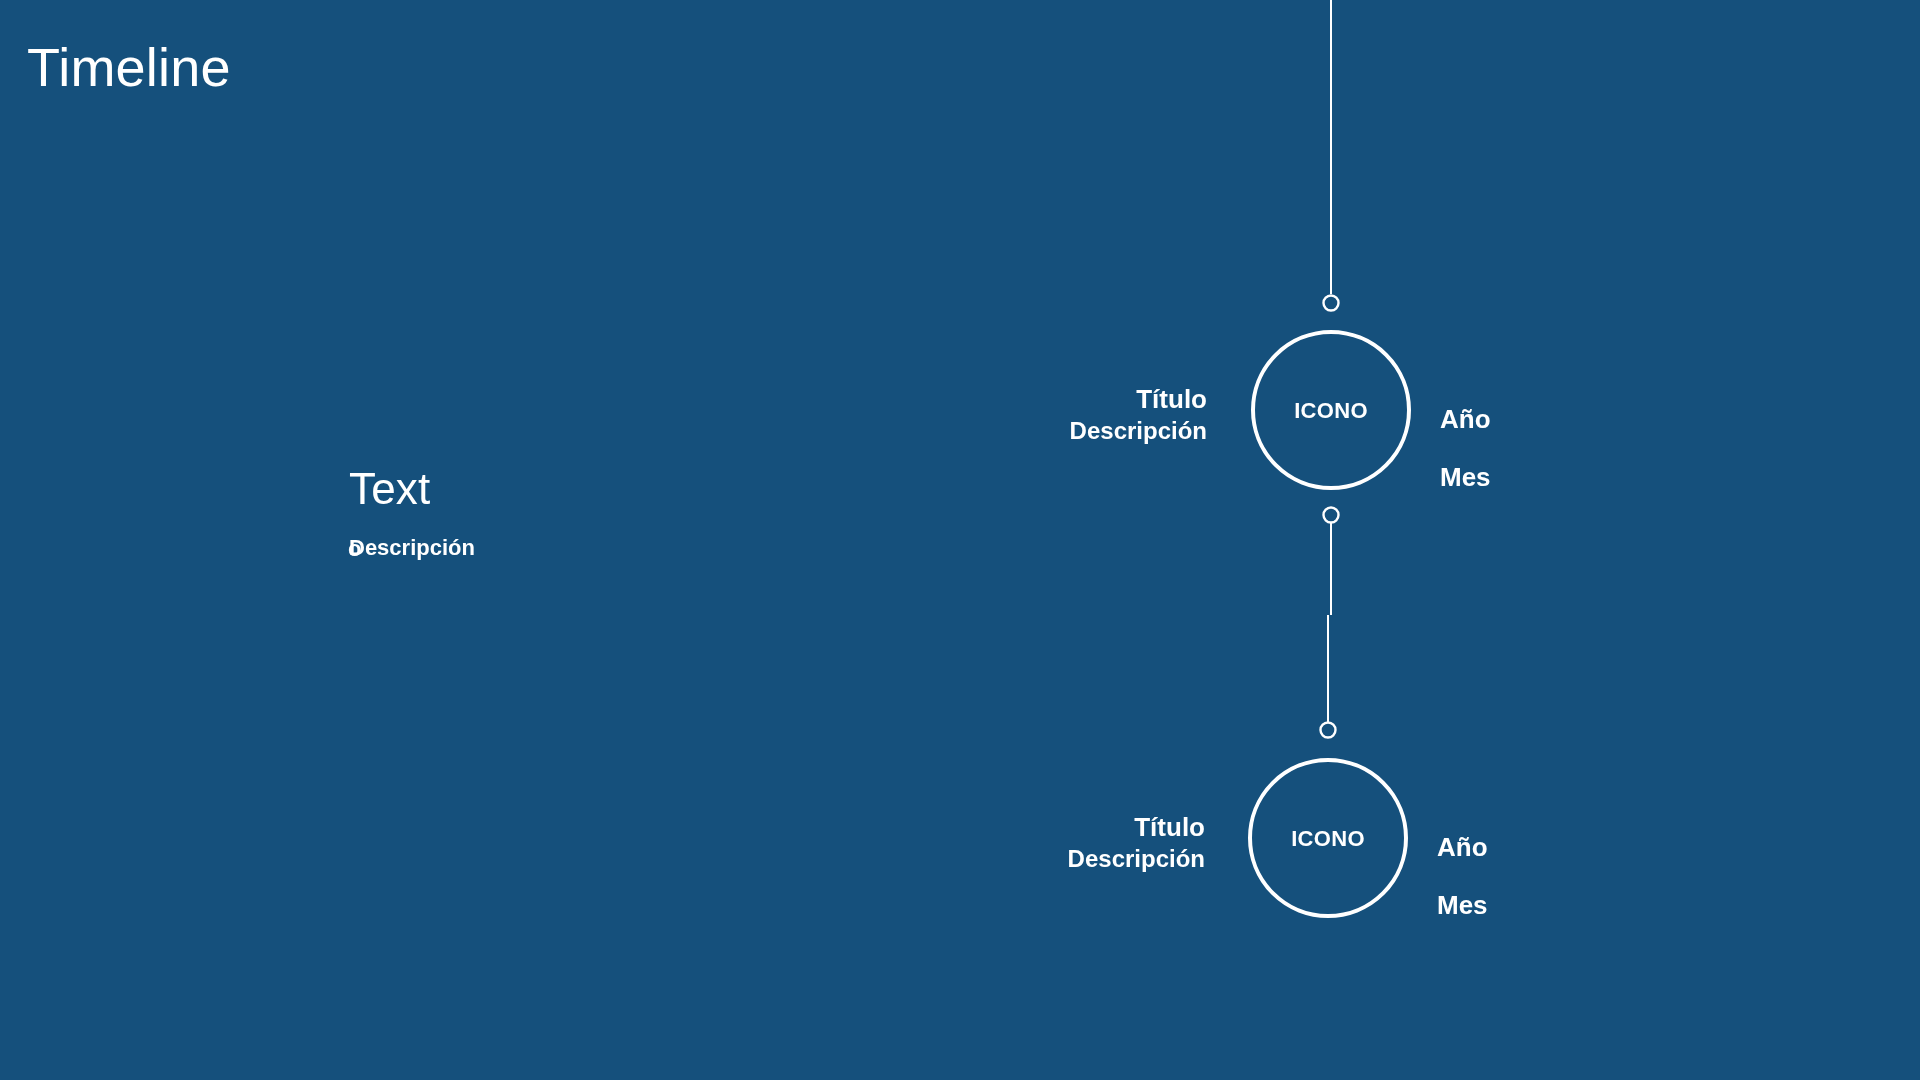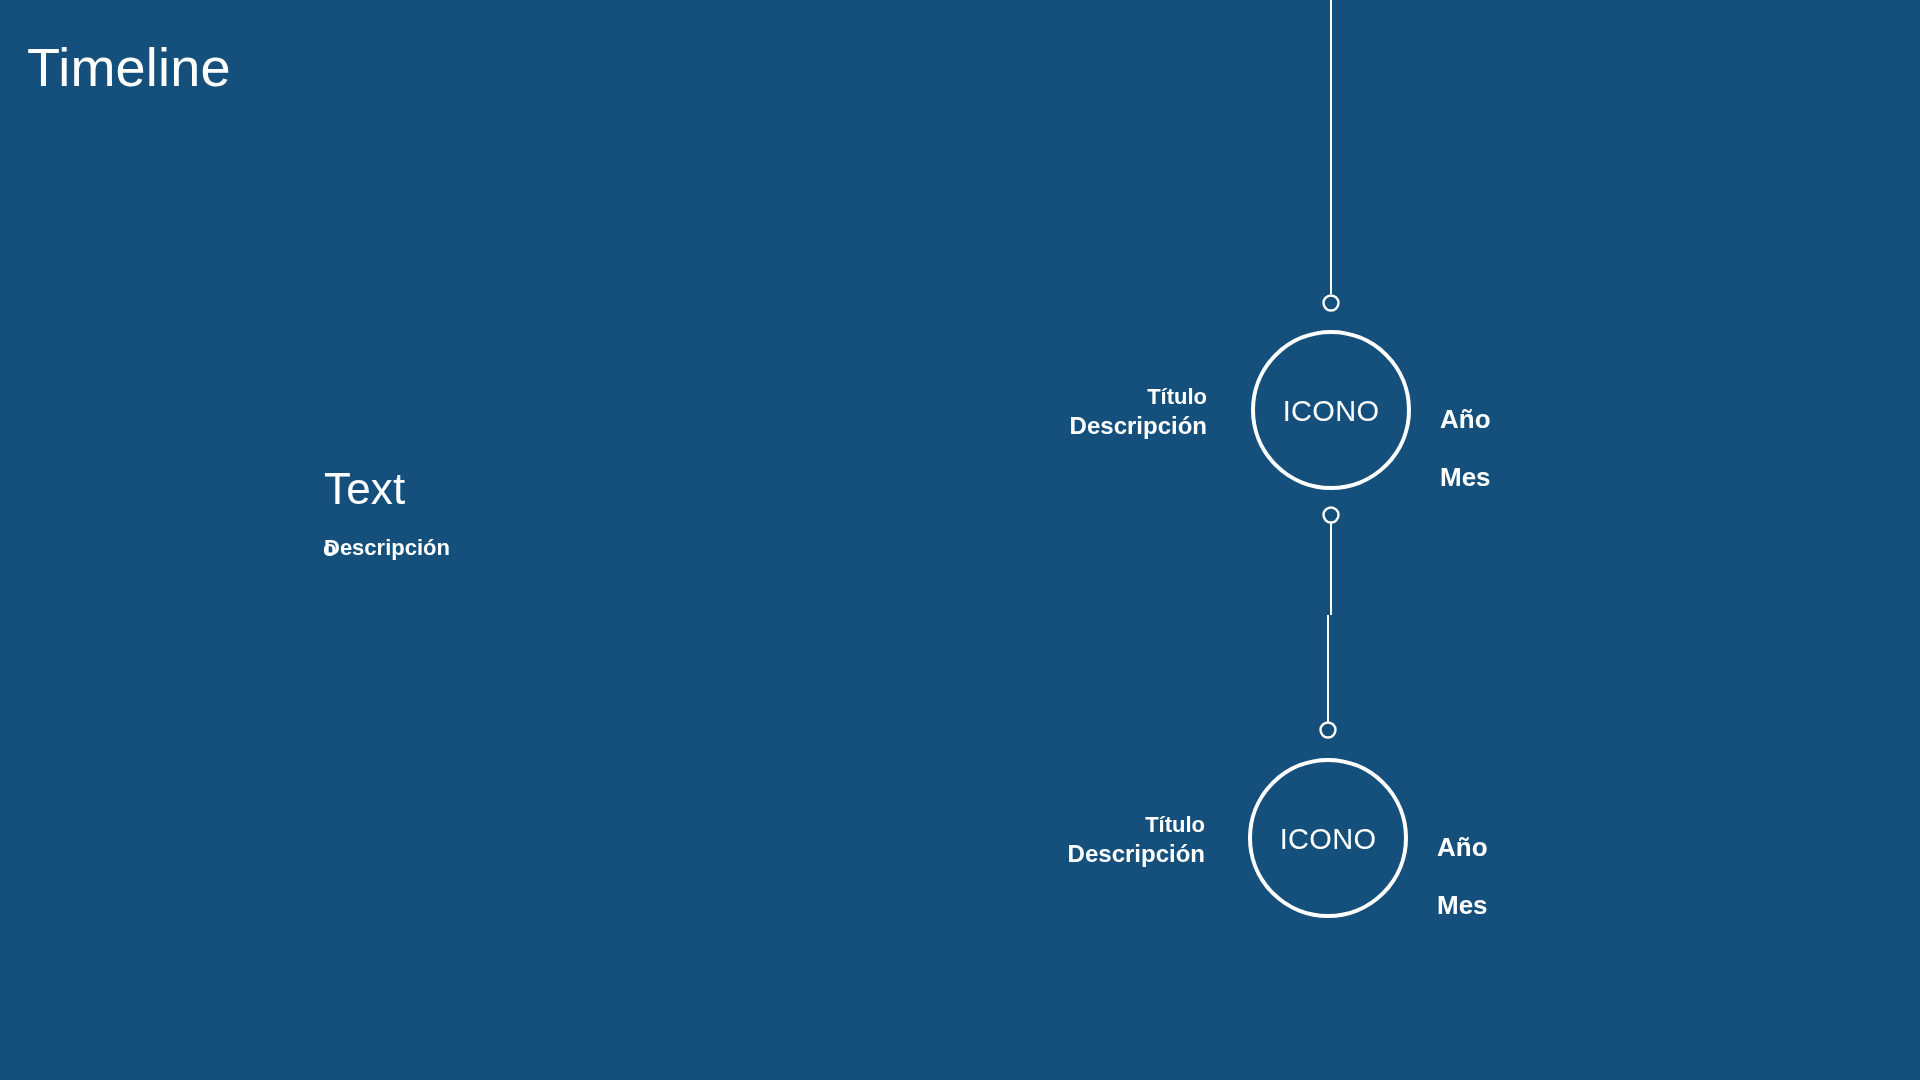--- a/index.html
+++ b/index.html
@@ -33,21 +33,21 @@
     font-weight: 300;
     line-height: 1.15;
     color: #ffffff;
     letter-spacing: 0.2px;
     white-space: nowrap;
   }
 
   
   #text-block {
     position: absolute;
-    left: 324px;
+    left: 349px;
     top: 465px;
     width: 420px;
   }
   #text-block .tb-heading {
     font-size: 44px;
     font-weight: 300;
     line-height: 1.1;
     color: #ffffff;
     letter-spacing: 0.2px;
     white-space: nowrap;
@@ -92,21 +92,21 @@
 
   
   .node-left {
     position: absolute;
     text-align: right;
     color: #ffffff;
     font-weight: 700;
     white-space: nowrap;
   }
   .node-left .nl-title {
-    font-size: 22px;
+    font-size: 26px;
     line-height: 1.25;
   }
   .node-left .nl-desc {
     font-size: 24px;
     line-height: 1.25;
   }
 
   .node-right {
     position: absolute;
     text-align: left;
@@ -117,22 +117,22 @@
   .node-right .nr-year,
   .node-right .nr-month {
     font-size: 26px;
     line-height: 1.32;
     margin-top: 24px;
   }
 
   .node-icon-label {
     position: absolute;
     color: #ffffff;
-    font-size: 29px;
-    font-weight: 400;
+    font-size: 22px;
+    font-weight: 700;
     letter-spacing: 0.3px;
     text-align: center;
     white-space: nowrap;
     transform: translate(-50%, -50%);
   }
 </style>
 </head>
 <body>
 
 <div id="slide">

